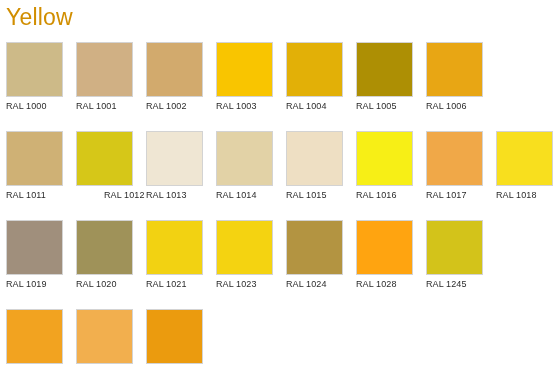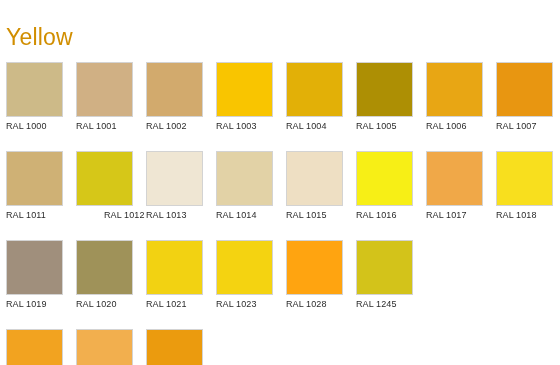--- a/index.html
+++ b/index.html
@@ -14,21 +14,20 @@
     overflow: hidden;
     font-family: "Liberation Sans", sans-serif;
     -webkit-font-smoothing: antialiased;
   }
   .page {
     position: relative;
     width: 560px;
     height: 275px;
     background: #ffffff;
     box-sizing: border-box;
-    margin-top: 20px;
   }
   .chart-title {
     position: absolute;
     left: 6px;
     top: 2px;
     font-family: "Liberation Sans", sans-serif;
     font-size: 23px;
     font-weight: 400;
     letter-spacing: 0.2px;
     color: #d18e00;
@@ -103,24 +102,20 @@
           <div class="swatch-label" style="color: rgb(43, 43, 43);">RAL 1004</div>
         </div>
         <div class="swatch-cell">
           <div class="swatch-chip" title="RAL 1005 Honey yellow" style="background-color: rgb(173, 143, 4); border-color: rgb(211, 211, 211);"></div>
           <div class="swatch-label" style="color: rgb(43, 43, 43);">RAL 1005</div>
         </div>
         <div class="swatch-cell">
           <div class="swatch-chip" title="RAL 1006 Maize yellow" style="background-color: rgb(232, 166, 20); border-color: rgb(211, 211, 211);"></div>
           <div class="swatch-label" style="color: rgb(43, 43, 43);">RAL 1006</div>
         </div>
-        <div class="swatch-cell">
-          <div class="swatch-chip" title="RAL 1007 Daffodil yellow" style="background-color: rgb(232, 150, 17); border-color: rgb(211, 211, 211);"></div>
-          <div class="swatch-label" style="color: rgb(43, 43, 43);">RAL 1007</div>
-        </div>
       </div>
       <div class="swatch-row">
         <div class="swatch-cell">
           <div class="swatch-chip" title="RAL 1011 Brown beige" style="background-color: rgb(207, 177, 117); border-color: rgb(211, 211, 211);"></div>
           <div class="swatch-label" style="color: rgb(43, 43, 43);">RAL 1011</div>
         </div>
         <div class="swatch-cell">
           <div class="swatch-chip" title="RAL 1012 Lemon yellow" style="background-color: rgb(214, 199, 24); border-color: rgb(211, 211, 211);"></div>
           <div class="swatch-label" style="color: rgb(43, 43, 43); padding-left: 28px;">RAL 1012</div>
         </div>
@@ -160,20 +155,24 @@
         </div>
         <div class="swatch-cell">
           <div class="swatch-chip" title="RAL 1021 Rape yellow" style="background-color: rgb(242, 210, 18); border-color: rgb(211, 211, 211);"></div>
           <div class="swatch-label" style="color: rgb(43, 43, 43);">RAL 1021</div>
         </div>
         <div class="swatch-cell">
           <div class="swatch-chip" title="RAL 1023 Traffic yellow" style="background-color: rgb(244, 211, 17); border-color: rgb(211, 211, 211);"></div>
           <div class="swatch-label" style="color: rgb(43, 43, 43);">RAL 1023</div>
         </div>
         <div class="swatch-cell">
+          <div class="swatch-chip" title="RAL 1024 Ochre yellow" style="background-color: rgb(179, 148, 65); border-color: rgb(211, 211, 211);"></div>
+          <div class="swatch-label" style="color: rgb(43, 43, 43);">RAL 1024</div>
+        </div>
+        <div class="swatch-cell">
           <div class="swatch-chip" title="RAL 1028 Melon yellow" style="background-color: rgb(255, 164, 16); border-color: rgb(211, 211, 211);"></div>
           <div class="swatch-label" style="color: rgb(43, 43, 43);">RAL 1028</div>
         </div>
         <div class="swatch-cell">
           <div class="swatch-chip" title="RAL 1032 Broom yellow" style="background-color: rgb(211, 195, 26); border-color: rgb(211, 211, 211);"></div>
           <div class="swatch-label" style="color: rgb(43, 43, 43);">RAL 1245</div>
         </div>
       </div>
       <div class="swatch-row">
         <div class="swatch-cell">

